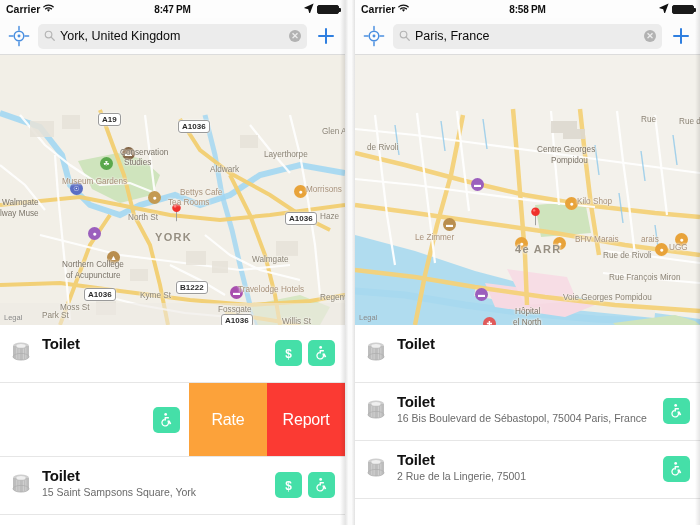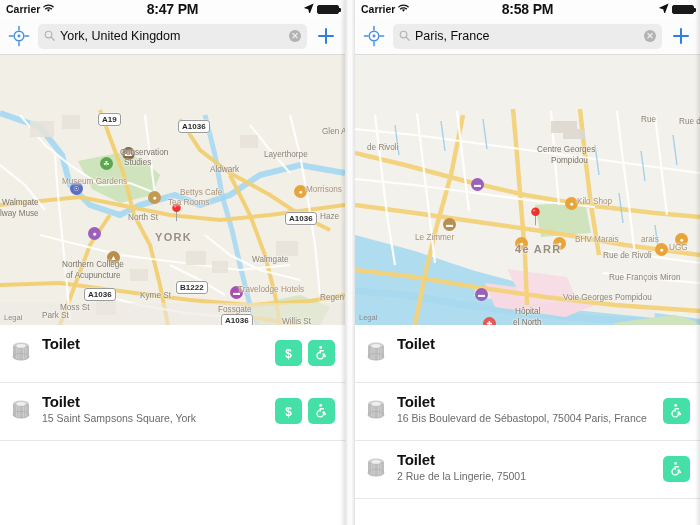--- a/index.html
+++ b/index.html
@@ -6,21 +6,21 @@
   html,body { width:700px; height:525px; overflow:hidden; background:#ffffff;
     font-family:"Liberation Sans", sans-serif; }
   .stage { position:relative; width:700px; height:525px; display:flex; background:#e9e9e9; }
   .phone { position:relative; width:345px; height:525px; overflow:hidden; background:#fff; }
   .gutter { width:10px; height:525px; background:linear-gradient(to right,#e2e2e2,#fbfbfb 35%,#fbfbfb 65%,#e2e2e2); }
 
   
   .statusbar { position:relative; height:18px; background:#fdfdfd; display:flex;
     align-items:center; padding:0 6px; font-size:10.5px; color:#111; font-weight:700; }
   .sb-left { display:flex; align-items:center; gap:3px; }
-  .sb-center { position:absolute; left:0; right:0; text-align:center; font-size:14px; font-weight:700; letter-spacing:-.2px;}
+  .sb-center { position:absolute; left:0; right:0; text-align:center; font-size:10px; font-weight:700; letter-spacing:-.2px;}
   .sb-right { margin-left:auto; display:flex; align-items:center; gap:3px; z-index:2;}
   .wifi { width:11px; height:9px; display:inline-block; }
   .loc-arrow { width:10px; height:10px; display:inline-block; }
   .batt { width:22px; height:9px; border:1px solid #1a1a1a; border-radius:2px; position:relative; background:#1a1a1a;}
   .batt:after{ content:""; position:absolute; right:-3px; top:2.5px; width:2px; height:4px; background:#1a1a1a; border-radius:0 1px 1px 0;}
 
   
   .navbar { height:37px; background:#fcfcfc; display:flex; align-items:center;
     padding:0 8px; gap:8px; border-bottom:1px solid #dcdcdc; }
   .locate-btn { width:22px; height:22px; flex:0 0 auto; }
@@ -317,20 +317,33 @@
             </span>
             <span class="badge" style="background:#45dfa8">
               <svg viewBox="0 0 24 24" width="16" height="16">
                 <circle cx="10" cy="3.6" r="2.1" fill="#fff"></circle>
                 <path d="M8.2 6.6v6.1h5.1l2.8 6.1 2.3-1-2.3-4.9H10.4V9.6h4.4V7.4H10.2c-1.1 0-2 .5-2 1.2z" fill="#fff"></path>
                 <path d="M13.6 13.6a4.9 4.9 0 1 1-5.9-2.2" fill="none" stroke="#fff" stroke-width="1.9" stroke-linecap="round"></path>
               </svg>
             </span>
           </div>
         </div>
+        <div class="swiperow">
+          <div class="swipe-left">
+            <span class="badge" style="background:#45dfa8">
+              <svg viewBox="0 0 24 24" width="16" height="16">
+                <circle cx="10" cy="3.6" r="2.1" fill="#fff"></circle>
+                <path d="M8.2 6.6v6.1h5.1l2.8 6.1 2.3-1-2.3-4.9H10.4V9.6h4.4V7.4H10.2c-1.1 0-2 .5-2 1.2z" fill="#fff"></path>
+                <path d="M13.6 13.6a4.9 4.9 0 1 1-5.9-2.2" fill="none" stroke="#fff" stroke-width="1.9" stroke-linecap="round"></path>
+              </svg>
+            </span>
+          </div>
+          <div class="action" style="background:#fca23a">Rate</div>
+          <div class="action" style="background:#fb3a33">Report</div>
+        </div>
         <div class="row">
           <span><svg viewBox="0 0 28 28" class="roll">
               <ellipse cx="14" cy="7.5" rx="8.6" ry="3.6" fill="#cfcfcf"></ellipse>
               <path d="M5.4 7.5v11.6c0 2 3.9 3.6 8.6 3.6s8.6-1.6 8.6-3.6V7.5z" fill="#bdbdbd"></path>
               <ellipse cx="14" cy="7.5" rx="5" ry="2" fill="#efefef"></ellipse>
               <path d="M9.4 9.5v12.2M12 10.3v12.4M16.6 10.3v12.4M19.2 9.4v12.2" stroke="#d6d6d6" stroke-width="1" opacity=".85"></path>
               <ellipse cx="14" cy="19.1" rx="8.6" ry="3.6" fill="none" stroke="#aeaeae" stroke-width=".8"></ellipse>
             </svg></span>
           <div class="rowtext">
             <div class="rowtitle">Toilet</div>

